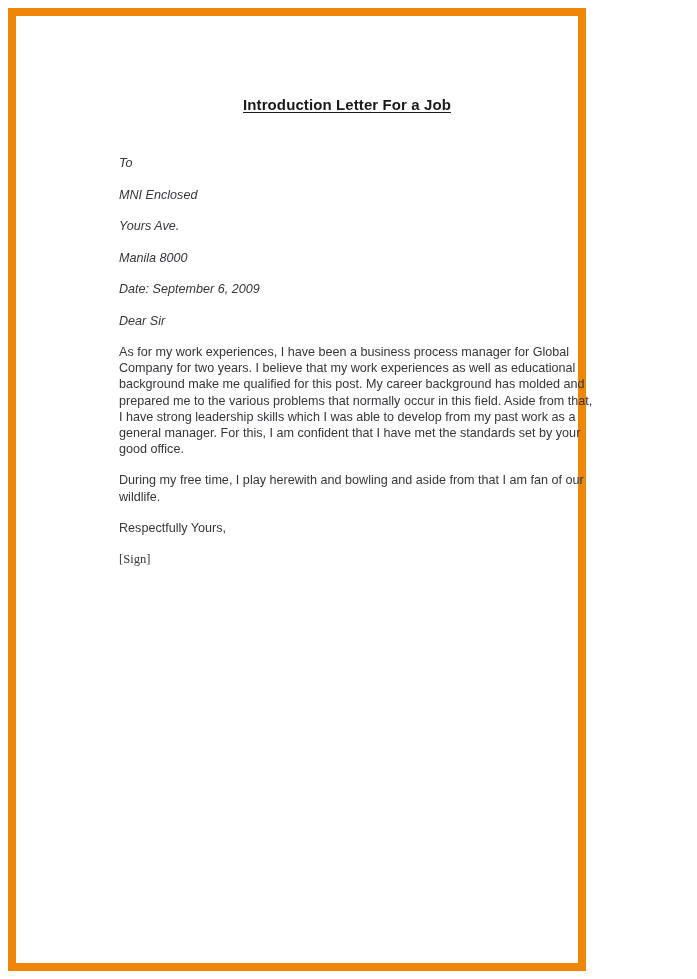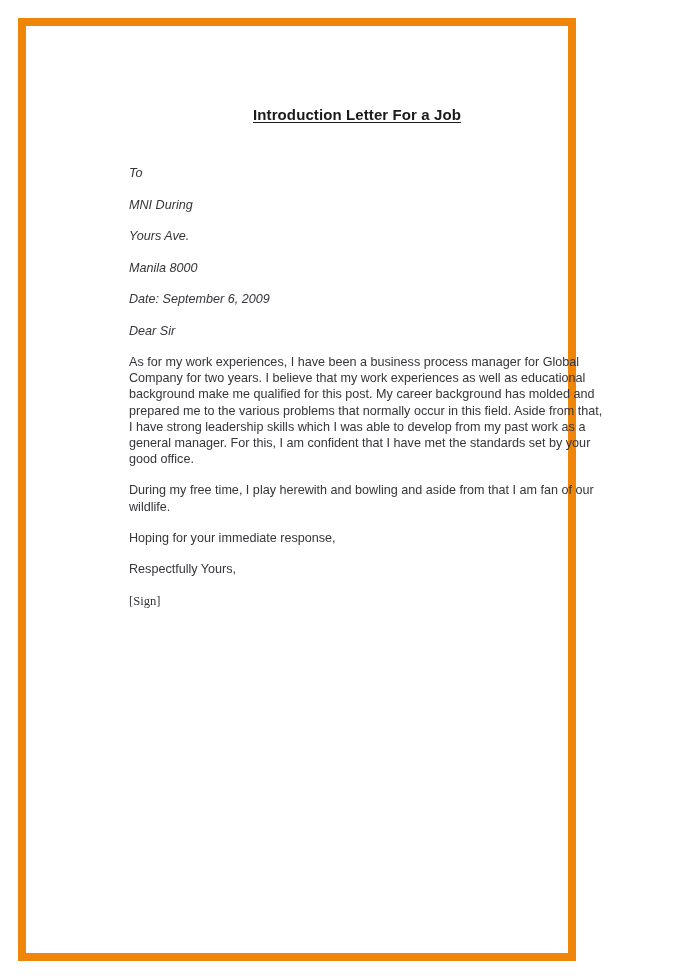--- a/index.html
+++ b/index.html
@@ -14,21 +14,21 @@
     font-family: "Liberation Sans", sans-serif;
     overflow: hidden;
   }
 
   .page-frame {
     position: relative;
     box-sizing: border-box;
     width: 594px;
     height: 979px;
     background: #ffffff;
-    padding: 18px;           
+    padding: 8px;           
   }
 
   .orange-border {
     box-sizing: border-box;
     width: 100%;
     height: 100%;
     border: 8px solid #F08609;
     background: #ffffff;
   }
 
@@ -123,34 +123,33 @@
 <div class="page-frame">
   <div class="orange-border">
     <div class="document-sheet">
 
       <div class="letter-body">
 
         <h1 class="letter-title">Introduction Letter For a Job</h1>
 
         <div class="address-block">
           <p class="address-line">To</p>
-          <p class="address-line">MNI During</p>
+          <p class="address-line">MNI Enclosed</p>
           <p class="address-line">Yours Ave.</p>
           <p class="address-line">Manila 8000</p>
           <p class="address-line">Date: September 6, 2009</p>
           <p class="address-line">Dear Sir</p>
         </div>
 
         <div class="paragraphs">
           <p class="letter-paragraph">As for my work experiences, I have been a business process manager for Global Company for two years. I believe that my work experiences as well as educational background make me qualified for this post. My career background has molded and prepared me to the various problems that normally occur in this field. Aside from that, I have strong leadership skills which I was able to develop from my past work as a general manager. For this, I am confident that I have met the standards set by your good office.</p>
           <p class="letter-paragraph">During my free time, I play herewith and bowling and aside from that I am fan of our wildlife.</p>
         </div>
 
         <div class="closing-block">
-          <p class="closing-line">Hoping for your immediate response,</p>
           <p class="closing-line">Respectfully Yours,</p>
           <p class="signature-line">[Sign]</p>
         </div>
 
       </div>
 
       <div class="blank-area"></div>
 
     </div>
   </div>

